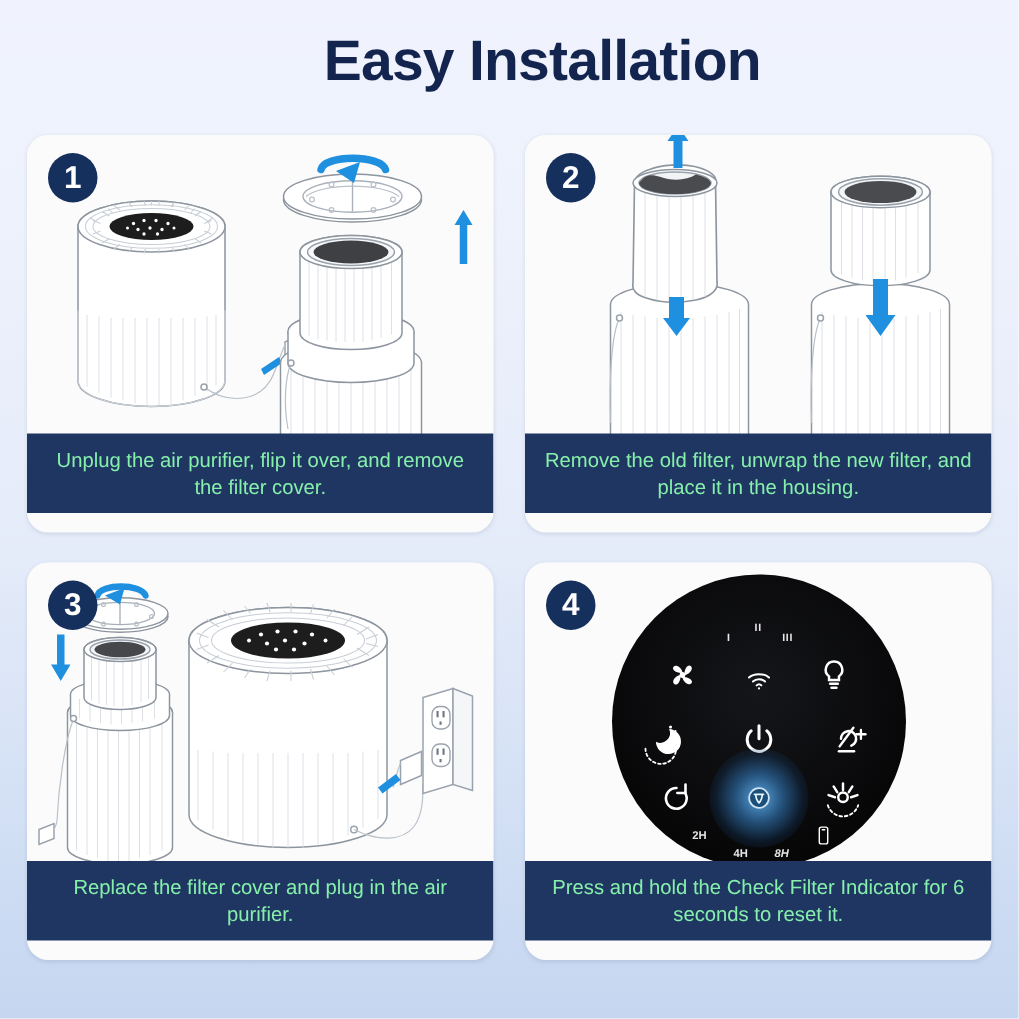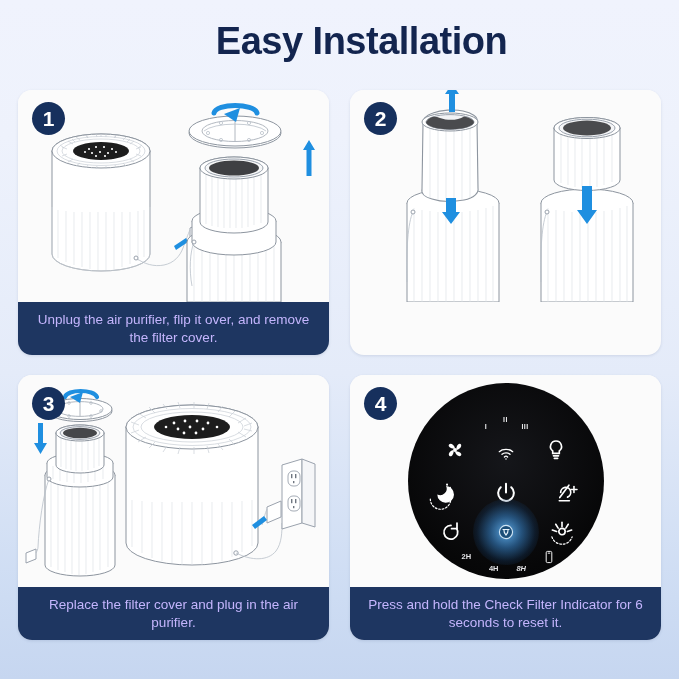--- a/index.html
+++ b/index.html
@@ -54,23 +54,23 @@
     width:33px;height:33px;border-radius:50%;
     background:#16305d;
     color:#ffffff;
     font-size:21px;font-weight:bold;
     display:flex;align-items:center;justify-content:center;
     z-index:8;
     font-family:"Liberation Sans", sans-serif;
   }
 
   .caption{
-    position:absolute;left:0;right:0;bottom:0;height:53px;
+    position:absolute;left:0;right:0;bottom:13px;height:53px;
     background:#1e3661;
-    color:#c4b5fd;
+    color:#86efac;
     display:flex;align-items:center;justify-content:center;
     text-align:center;
     font-size:13.5px;
     line-height:1.33;
     padding:0 12px;
     box-sizing:border-box;
     font-weight:500;
     font-family:"Liberation Sans", sans-serif;
   }
   .card.c3 .caption,.card.c4 .caption{height:53px;text-align:center;}
@@ -371,20 +371,21 @@
             <ellipse cx="237" cy="38" rx="24" ry="7.4" fill="#4a4b4e"></ellipse>
 
             <path d="M232 96 L232 120 L227 120 L237 134 L247 120 L242 120 L242 96 Z" class="arw"></path>
 
             <path d="M197 122 C192 132 190 160 191 192" class="ln2"></path>
             <circle cx="197" cy="122" r="2" fill="#ffffff" stroke="#9aa2ad" stroke-width="1"></circle>
           </g>
         </svg>
       </div>
       <div class="badge">2</div>
+      <div class="caption">Remove the old filter, unwrap the new filter, and place it in the housing.</div>
     </div>
 
     <div class="card c3">
       <div class="art">
         <svg width="311" height="212" viewBox="0 0 311 212">
 
           <g>
 
             <ellipse cx="62" cy="100" rx="35" ry="11" class="wht"></ellipse>
             <path d="M27 100 L27 190 A35 11 0 0 0 97 190 L97 100" class="wht"></path>

